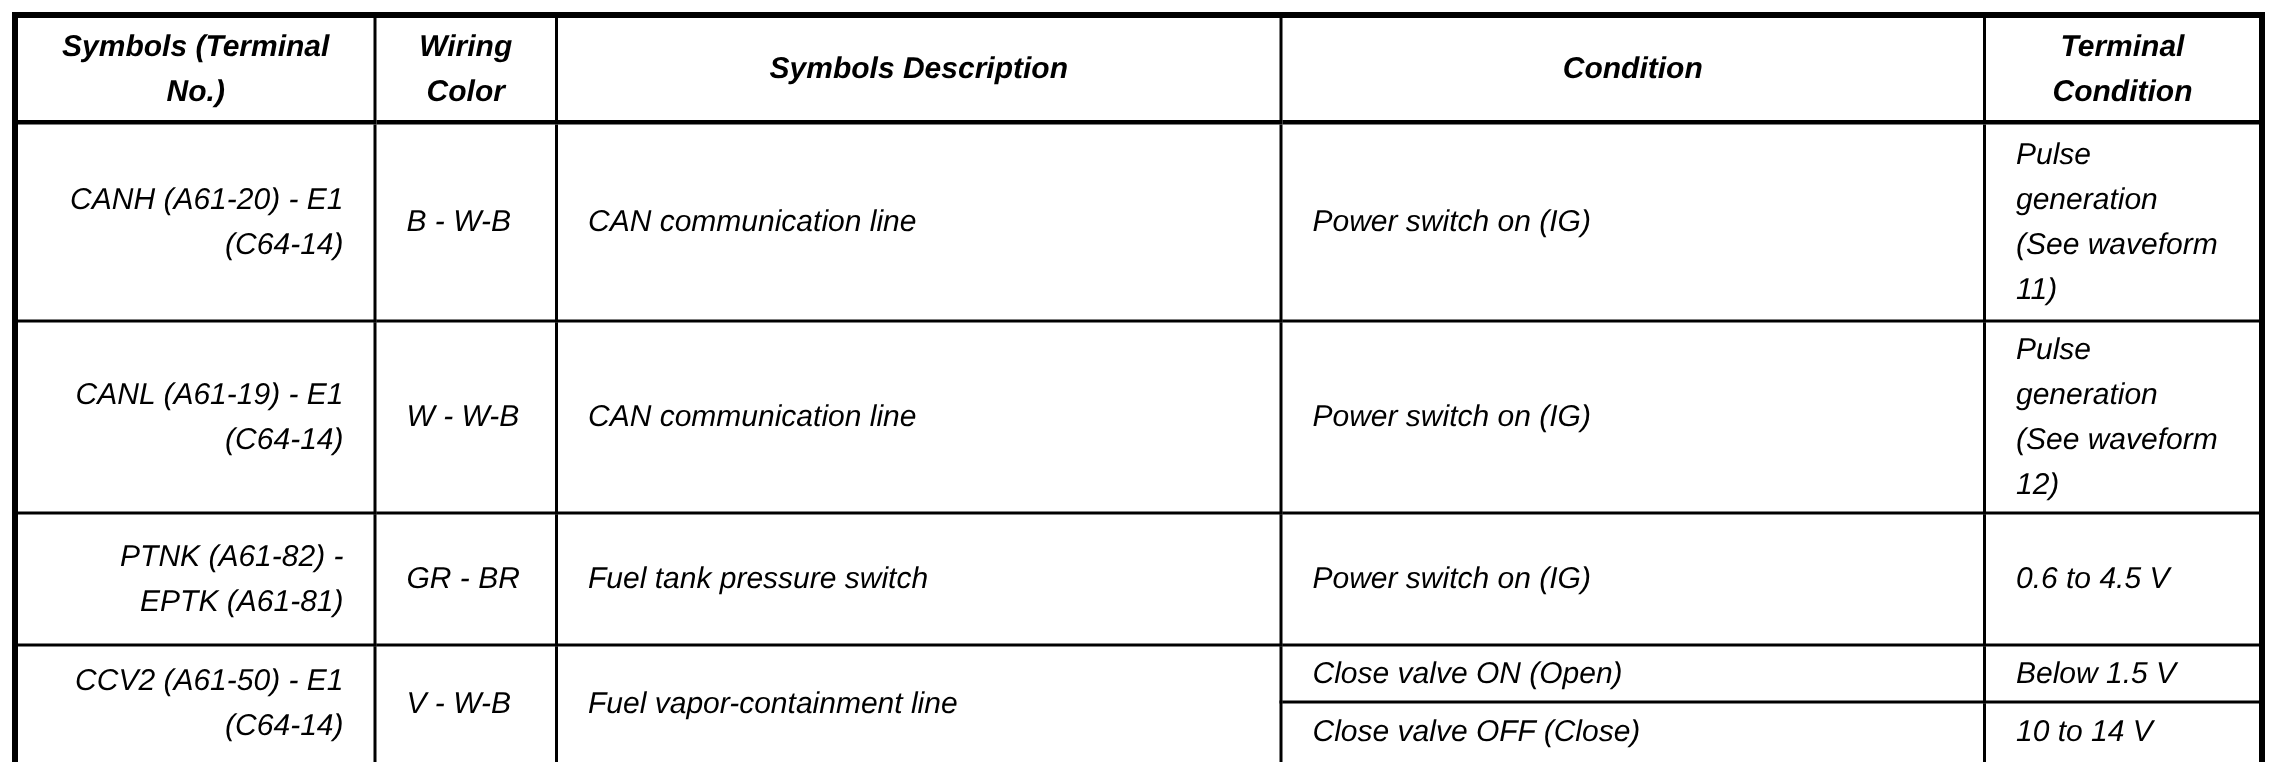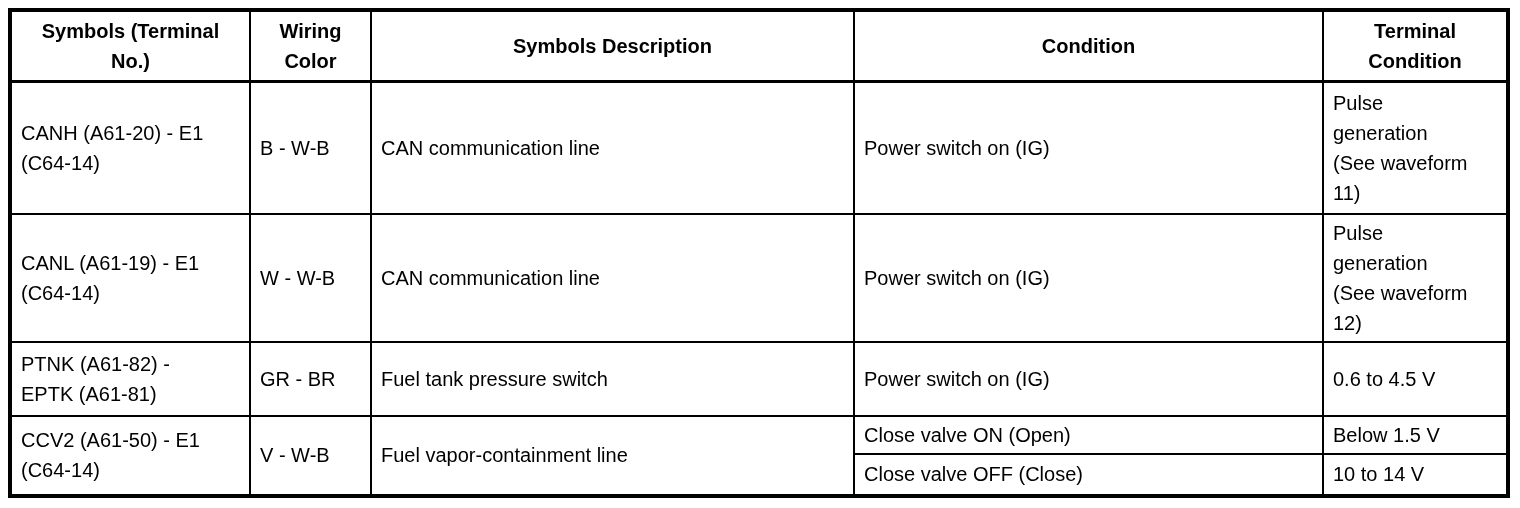--- a/index.html
+++ b/index.html
@@ -7,53 +7,54 @@
     padding: 0;
     background: #ffffff;
   }
   .page {
     position: relative;
     width: 1520px;
     height: 508px;
     background: #ffffff;
     font-family: "Liberation Sans", sans-serif;
     color: #000000;
+    font-style: italic;
   }
   table.terminal-table {
     position: absolute;
     left: 8px;
     top: 8px;
     width: 1498px;
     border-collapse: collapse;
     table-layout: fixed;
     border: 4px solid #000000;
   }
   table.terminal-table th,
   table.terminal-table td {
     border: 2px solid #000000;
-    padding: 2px 9px;
+    padding: 2px 20px;
     font-size: 20px;
     line-height: 30px;
     vertical-align: middle;
     white-space: pre-line;
     overflow: hidden;
   }
   table.terminal-table thead th {
     border-bottom: 3px solid #000000;
     font-weight: bold;
     text-align: center;
     padding: 4px 2px;
   }
   td.cell-symbol {
-    text-align: left;
+    text-align: right;
   }
   tr.row-header   { height: 66px; }
   tr.row-canh     { height: 132px; }
   tr.row-canl     { height: 128px; }
-  tr.row-ptnk     { height: 74px; }
+  tr.row-ptnk     { height: 88px; }
   tr.row-ccv2-a   { height: 38px; }
   tr.row-ccv2-b   { height: 42px; }
 </style>
 </head>
 <body>
 
 <div class="page">
   <table class="terminal-table">
     <colgroup>
       <col style="width:240px">

